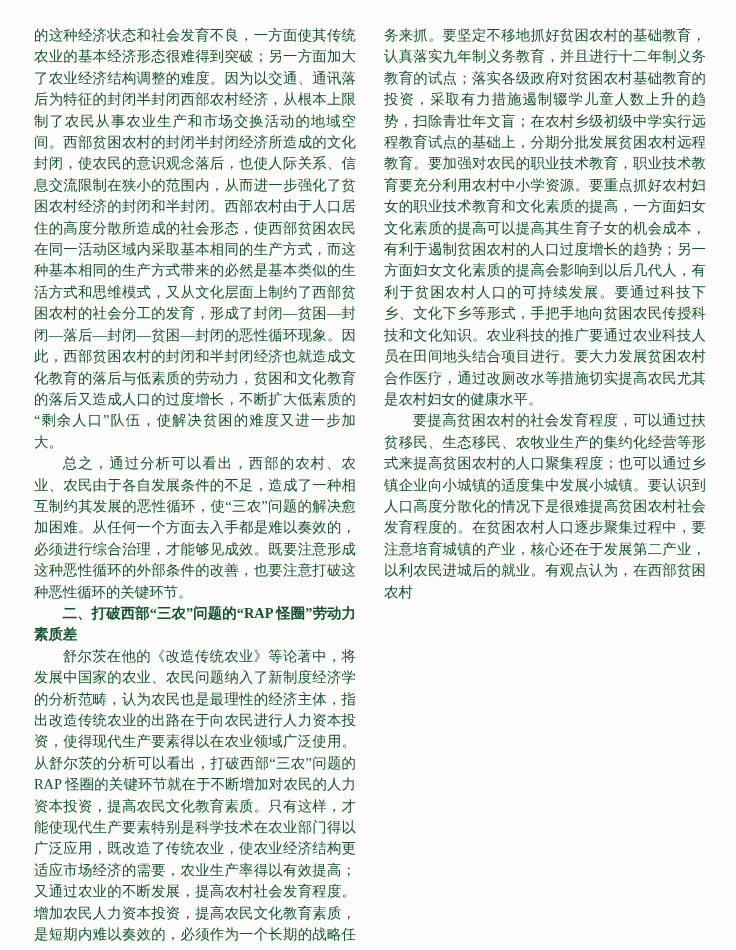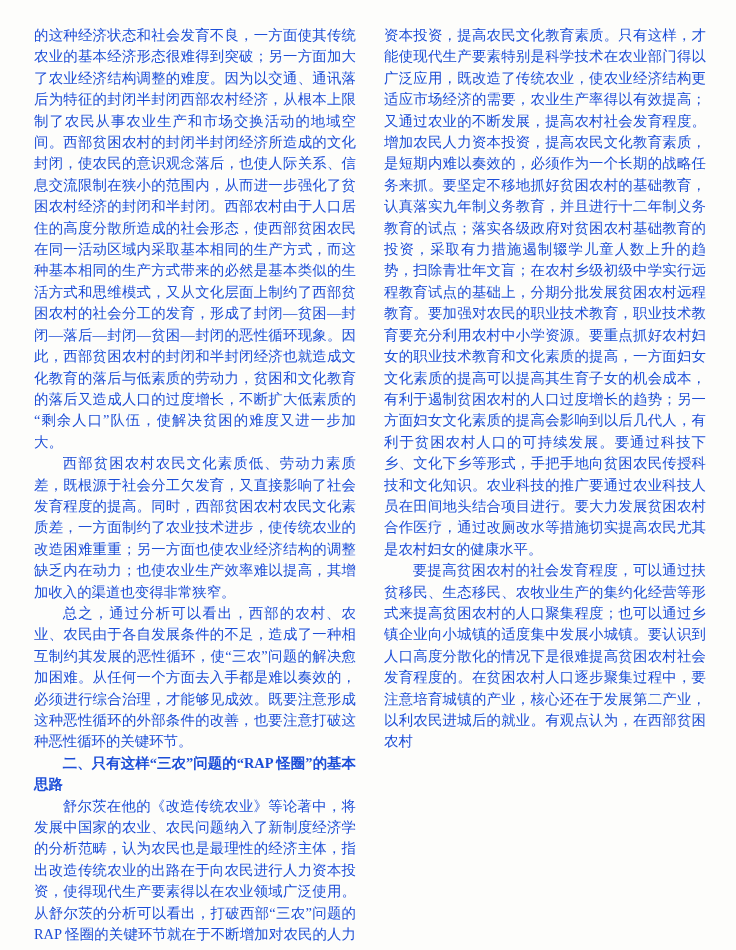--- a/index.html
+++ b/index.html
@@ -20,21 +20,21 @@
     background: #fdfdfb;
   }
   .text-flow {
     column-count: 2;
     column-gap: 28px;
     column-fill: auto;
     height: 921px;
     font-family: "Liberation Serif", "DejaVu Serif", serif;
     font-size: 14.4px;
     line-height: 21.4px;
-    color: #1d4ed8;
+    color: #14532d;
     text-align: justify;
     letter-spacing: 0;
   }
   .text-flow p {
     margin: 0;
     padding: 0;
   }
   .indent {
     text-indent: 2em;
   }
@@ -42,19 +42,18 @@
     font-weight: bold;
     text-indent: 2em;
   }
 </style>
 </head>
 <body>
 
 <div class="page">
   <div class="text-flow">
     <p>的这种经济状态和社会发育不良，一方面使其传统农业的基本经济形态很难得到突破；另一方面加大了农业经济结构调整的难度。因为以交通、通讯落后为特征的封闭半封闭西部农村经济，从根本上限制了农民从事农业生产和市场交换活动的地域空间。西部贫困农村的封闭半封闭经济所造成的文化封闭，使农民的意识观念落后，也使人际关系、信息交流限制在狭小的范围内，从而进一步强化了贫困农村经济的封闭和半封闭。西部农村由于人口居住的高度分散所造成的社会形态，使西部贫困农民在同一活动区域内采取基本相同的生产方式，而这种基本相同的生产方式带来的必然是基本类似的生活方式和思维模式，又从文化层面上制约了西部贫困农村的社会分工的发育，形成了封闭—贫困—封闭—落后—封闭—贫困—封闭的恶性循环现象。因此，西部贫困农村的封闭和半封闭经济也就造成文化教育的落后与低素质的劳动力，贫困和文化教育的落后又造成人口的过度增长，不断扩大低素质的“剩余人口”队伍，使解决贫困的难度又进一步加大。</p>
-    <p class="indent">西部贫困农村农民文化素质低、劳动力素质差，既根源于社会分工欠发育，又直接影响了社会发育程度的提高。同时，西部贫困农村农民文化素质差，一方面制约了农业技术进步，使传统农业的改造困难重重；另一方面也使农业经济结构的调整缺乏内在动力；也使农业生产效率难以提高，其增加收入的渠道也变得非常狭窄。</p>
     <p class="indent">总之，通过分析可以看出，西部的农村、农业、农民由于各自发展条件的不足，造成了一种相互制约其发展的恶性循环，使“三农”问题的解决愈加困难。从任何一个方面去入手都是难以奏效的，必须进行综合治理，才能够见成效。既要注意形成这种恶性循环的外部条件的改善，也要注意打破这种恶性循环的关键环节。</p>
-    <p class="section-heading">二、只有这样“三农”问题的“RAP 怪圈”的基本思路</p>
+    <p class="section-heading">二、打破西部“三农”问题的“RAP 怪圈”劳动力素质差</p>
     <p class="indent">舒尔茨在他的《改造传统农业》等论著中，将发展中国家的农业、农民问题纳入了新制度经济学的分析范畴，认为农民也是最理性的经济主体，指出改造传统农业的出路在于向农民进行人力资本投资，使得现代生产要素得以在农业领域广泛使用。从舒尔茨的分析可以看出，打破西部“三农”问题的 RAP 怪圈的关键环节就在于不断增加对农民的人力资本投资，提高农民文化教育素质。只有这样，才能使现代生产要素特别是科学技术在农业部门得以广泛应用，既改造了传统农业，使农业经济结构更适应市场经济的需要，农业生产率得以有效提高；又通过农业的不断发展，提高农村社会发育程度。增加农民人力资本投资，提高农民文化教育素质，是短期内难以奏效的，必须作为一个长期的战略任务来抓。要坚定不移地抓好贫困农村的基础教育，认真落实九年制义务教育，并且进行十二年制义务教育的试点；落实各级政府对贫困农村基础教育的投资，采取有力措施遏制辍学儿童人数上升的趋势，扫除青壮年文盲；在农村乡级初级中学实行远程教育试点的基础上，分期分批发展贫困农村远程教育。要加强对农民的职业技术教育，职业技术教育要充分利用农村中小学资源。要重点抓好农村妇女的职业技术教育和文化素质的提高，一方面妇女文化素质的提高可以提高其生育子女的机会成本，有利于遏制贫困农村的人口过度增长的趋势；另一方面妇女文化素质的提高会影响到以后几代人，有利于贫困农村人口的可持续发展。要通过科技下乡、文化下乡等形式，手把手地向贫困农民传授科技和文化知识。农业科技的推广要通过农业科技人员在田间地头结合项目进行。要大力发展贫困农村合作医疗，通过改厕改水等措施切实提高农民尤其是农村妇女的健康水平。</p>
     <p class="indent">要提高贫困农村的社会发育程度，可以通过扶贫移民、生态移民、农牧业生产的集约化经营等形式来提高贫困农村的人口聚集程度；也可以通过乡镇企业向小城镇的适度集中发展小城镇。要认识到人口高度分散化的情况下是很难提高贫困农村社会发育程度的。在贫困农村人口逐步聚集过程中，要注意培育城镇的产业，核心还在于发展第二产业，以利农民进城后的就业。有观点认为，在西部贫困农村</p>
   </div>
 </div>
 
 </body></html>

